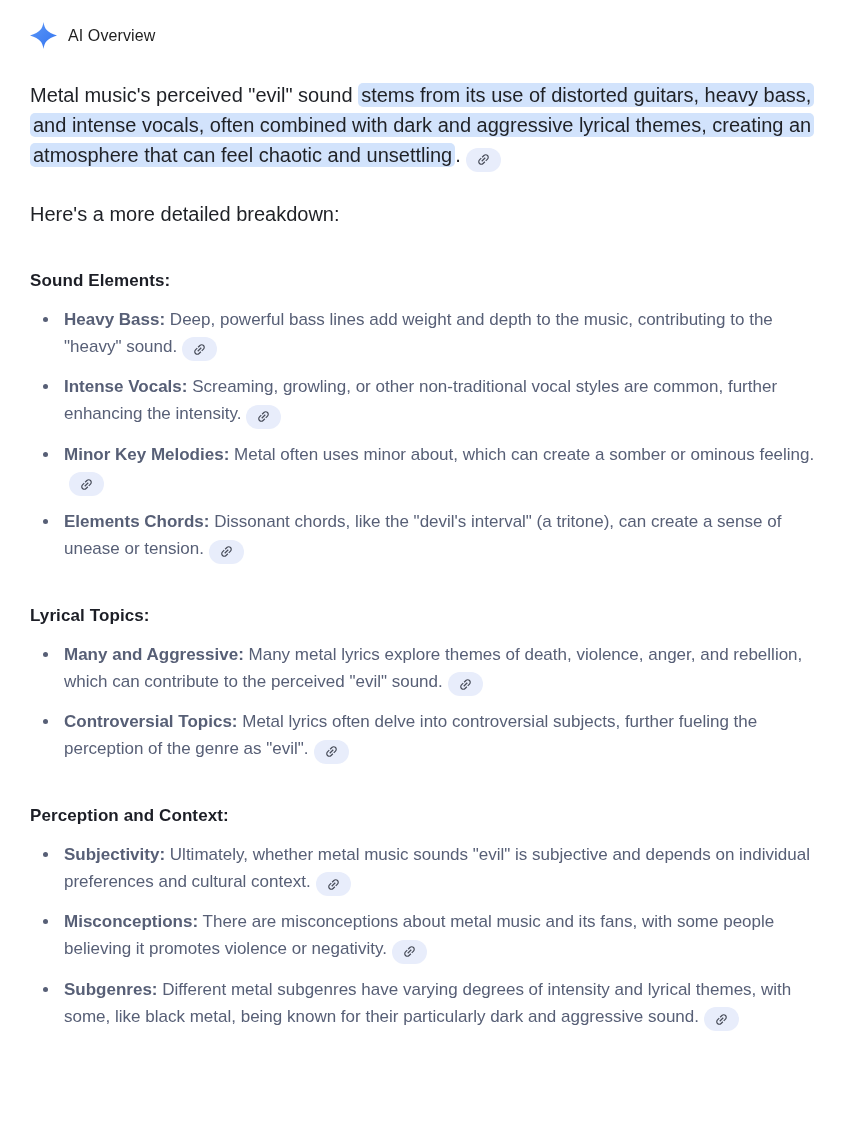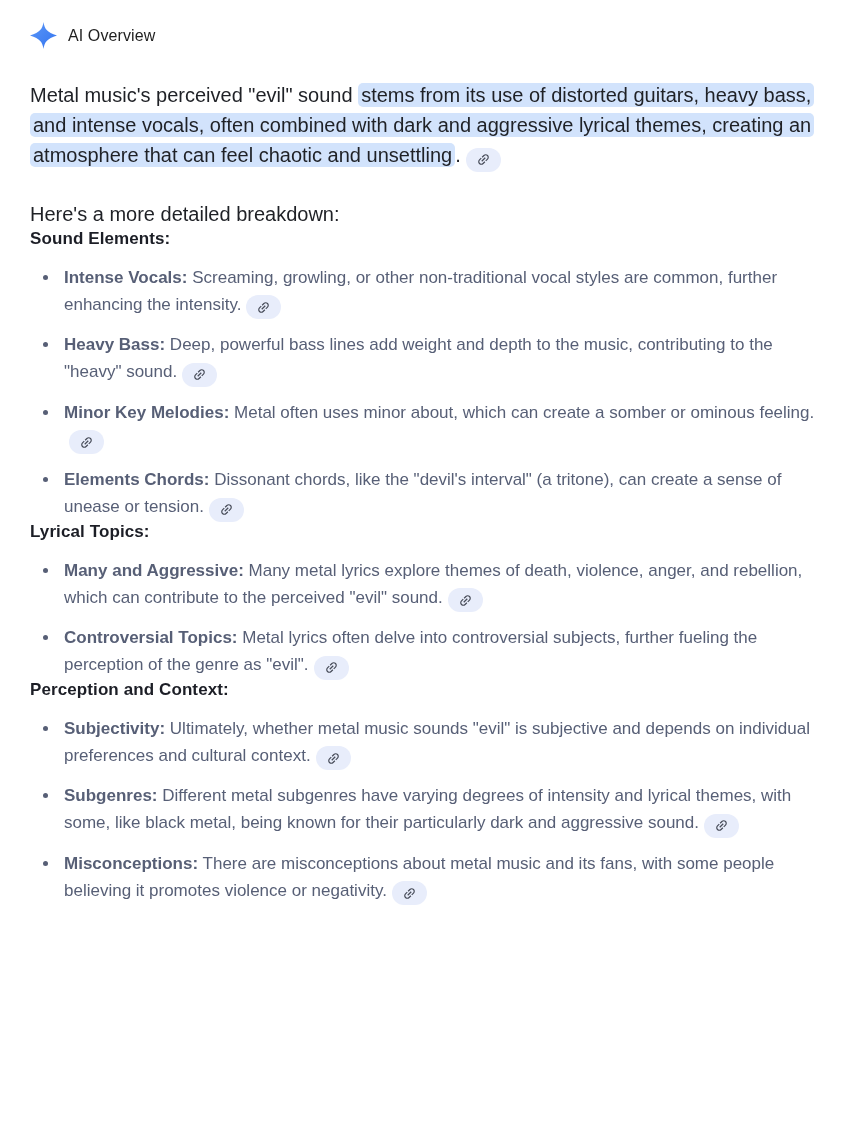--- a/index.html
+++ b/index.html
@@ -60,21 +60,21 @@
 
   
   .breakdown-intro {
     margin-top: 27px;
     font-size: 20px;
     line-height: 30px;
     color: var(--text-dark, #1f2126);
   }
 
   
-  .section { }
+  .section { margin-top: 42px; }
   .section:first-of-type { margin-top: 21px; }
   .section-heading {
     font-size: 17px;
     font-weight: 700;
     letter-spacing: 0.1px;
     color: var(--heading, #1c1e26);
   }
   .bullets {
     list-style: none;
     margin-top: 15px;
@@ -120,26 +120,26 @@
       <svg width="15" height="15" viewBox="0 0 24 24">
         <path transform="rotate(-45 12 12)" fill="currentColor" d="M3.9 12c0-1.71 1.39-3.1 3.1-3.1h4V7H7c-2.76 0-5 2.24-5 5s2.24 5 5 5h4v-1.9H7c-1.71 0-3.1-1.39-3.1-3.1zM8 13h8v-2H8v2zm9-6h-4v1.9h4c1.71 0 3.1 1.39 3.1 3.1s-1.39 3.1-3.1 3.1h-4V17h4c2.76 0 5-2.24 5-5s-2.24-5-5-5z"></path>
       </svg>
     </button></p>
 
 <p class="breakdown-intro">Here's a more detailed breakdown:</p>
 
 <div class="section">
   <div class="section-heading">Sound Elements:</div>
   <ul class="bullets">
-    <li><span class="term">Intense Vocals:</span> <span>Screaming, growling, or other non-traditional vocal styles are common, further enhancing the intensity.</span><button class="chip">
+    <li><span class="term">Heavy Bass:</span> <span>Deep, powerful bass lines add weight and depth to the music, contributing to the "heavy" sound.</span><button class="chip">
           <svg width="15" height="15" viewBox="0 0 24 24">
             <path transform="rotate(-45 12 12)" fill="currentColor" d="M3.9 12c0-1.71 1.39-3.1 3.1-3.1h4V7H7c-2.76 0-5 2.24-5 5s2.24 5 5 5h4v-1.9H7c-1.71 0-3.1-1.39-3.1-3.1zM8 13h8v-2H8v2zm9-6h-4v1.9h4c1.71 0 3.1 1.39 3.1 3.1s-1.39 3.1-3.1 3.1h-4V17h4c2.76 0 5-2.24 5-5s-2.24-5-5-5z"></path>
           </svg>
         </button></li>
-    <li><span class="term">Heavy Bass:</span> <span>Deep, powerful bass lines add weight and depth to the music, contributing to the "heavy" sound.</span><button class="chip">
+    <li><span class="term">Intense Vocals:</span> <span>Screaming, growling, or other non-traditional vocal styles are common, further enhancing the intensity.</span><button class="chip">
           <svg width="15" height="15" viewBox="0 0 24 24">
             <path transform="rotate(-45 12 12)" fill="currentColor" d="M3.9 12c0-1.71 1.39-3.1 3.1-3.1h4V7H7c-2.76 0-5 2.24-5 5s2.24 5 5 5h4v-1.9H7c-1.71 0-3.1-1.39-3.1-3.1zM8 13h8v-2H8v2zm9-6h-4v1.9h4c1.71 0 3.1 1.39 3.1 3.1s-1.39 3.1-3.1 3.1h-4V17h4c2.76 0 5-2.24 5-5s-2.24-5-5-5z"></path>
           </svg>
         </button></li>
     <li><span class="term">Minor Key Melodies:</span> <span>Metal often uses minor about, which can create a somber or ominous feeling.</span><button class="chip">
           <svg width="15" height="15" viewBox="0 0 24 24">
             <path transform="rotate(-45 12 12)" fill="currentColor" d="M3.9 12c0-1.71 1.39-3.1 3.1-3.1h4V7H7c-2.76 0-5 2.24-5 5s2.24 5 5 5h4v-1.9H7c-1.71 0-3.1-1.39-3.1-3.1zM8 13h8v-2H8v2zm9-6h-4v1.9h4c1.71 0 3.1 1.39 3.1 3.1s-1.39 3.1-3.1 3.1h-4V17h4c2.76 0 5-2.24 5-5s-2.24-5-5-5z"></path>
           </svg>
         </button></li>
     <li><span class="term">Elements Chords:</span> <span>Dissonant chords, like the "devil's interval" (a tritone), can create a sense of unease or tension.</span><button class="chip">
@@ -167,24 +167,24 @@
 </div>
 
 <div class="section">
   <div class="section-heading">Perception and Context:</div>
   <ul class="bullets">
     <li><span class="term">Subjectivity:</span> <span>Ultimately, whether metal music sounds "evil" is subjective and depends on individual preferences and cultural context.</span><button class="chip">
           <svg width="15" height="15" viewBox="0 0 24 24">
             <path transform="rotate(-45 12 12)" fill="currentColor" d="M3.9 12c0-1.71 1.39-3.1 3.1-3.1h4V7H7c-2.76 0-5 2.24-5 5s2.24 5 5 5h4v-1.9H7c-1.71 0-3.1-1.39-3.1-3.1zM8 13h8v-2H8v2zm9-6h-4v1.9h4c1.71 0 3.1 1.39 3.1 3.1s-1.39 3.1-3.1 3.1h-4V17h4c2.76 0 5-2.24 5-5s-2.24-5-5-5z"></path>
           </svg>
         </button></li>
-    <li><span class="term">Subgenres:</span> <span>Different metal subgenres have varying degrees of intensity and lyrical themes, with some, like black metal, being known for their particularly dark and aggressive sound.</span><button class="chip">
+    <li><span class="term">Misconceptions:</span> <span>There are misconceptions about metal music and its fans, with some people believing it promotes violence or negativity.</span><button class="chip">
           <svg width="15" height="15" viewBox="0 0 24 24">
             <path transform="rotate(-45 12 12)" fill="currentColor" d="M3.9 12c0-1.71 1.39-3.1 3.1-3.1h4V7H7c-2.76 0-5 2.24-5 5s2.24 5 5 5h4v-1.9H7c-1.71 0-3.1-1.39-3.1-3.1zM8 13h8v-2H8v2zm9-6h-4v1.9h4c1.71 0 3.1 1.39 3.1 3.1s-1.39 3.1-3.1 3.1h-4V17h4c2.76 0 5-2.24 5-5s-2.24-5-5-5z"></path>
           </svg>
         </button></li>
-    <li><span class="term">Misconceptions:</span> <span>There are misconceptions about metal music and its fans, with some people believing it promotes violence or negativity.</span><button class="chip">
+    <li><span class="term">Subgenres:</span> <span>Different metal subgenres have varying degrees of intensity and lyrical themes, with some, like black metal, being known for their particularly dark and aggressive sound.</span><button class="chip">
           <svg width="15" height="15" viewBox="0 0 24 24">
             <path transform="rotate(-45 12 12)" fill="currentColor" d="M3.9 12c0-1.71 1.39-3.1 3.1-3.1h4V7H7c-2.76 0-5 2.24-5 5s2.24 5 5 5h4v-1.9H7c-1.71 0-3.1-1.39-3.1-3.1zM8 13h8v-2H8v2zm9-6h-4v1.9h4c1.71 0 3.1 1.39 3.1 3.1s-1.39 3.1-3.1 3.1h-4V17h4c2.76 0 5-2.24 5-5s-2.24-5-5-5z"></path>
           </svg>
         </button></li>
   </ul>
 </div>
 
 </body></html>

